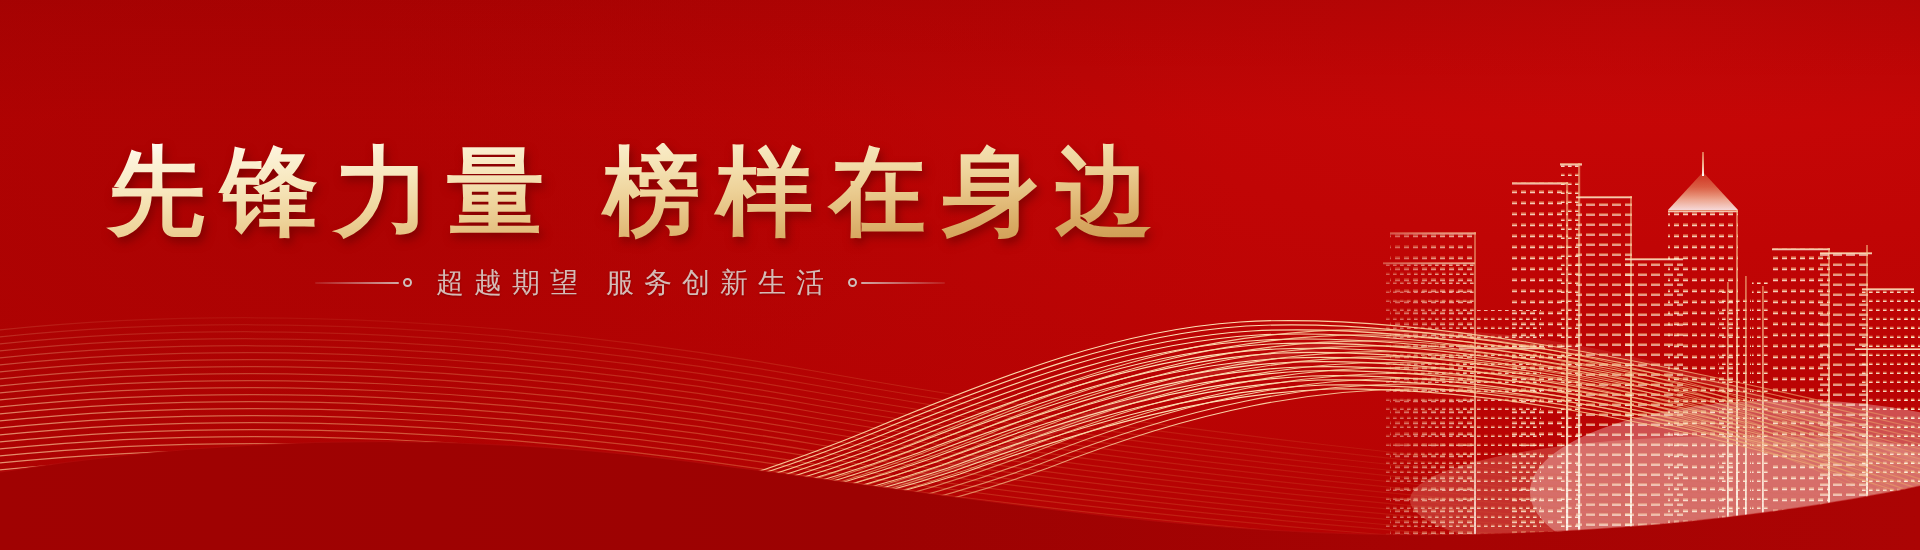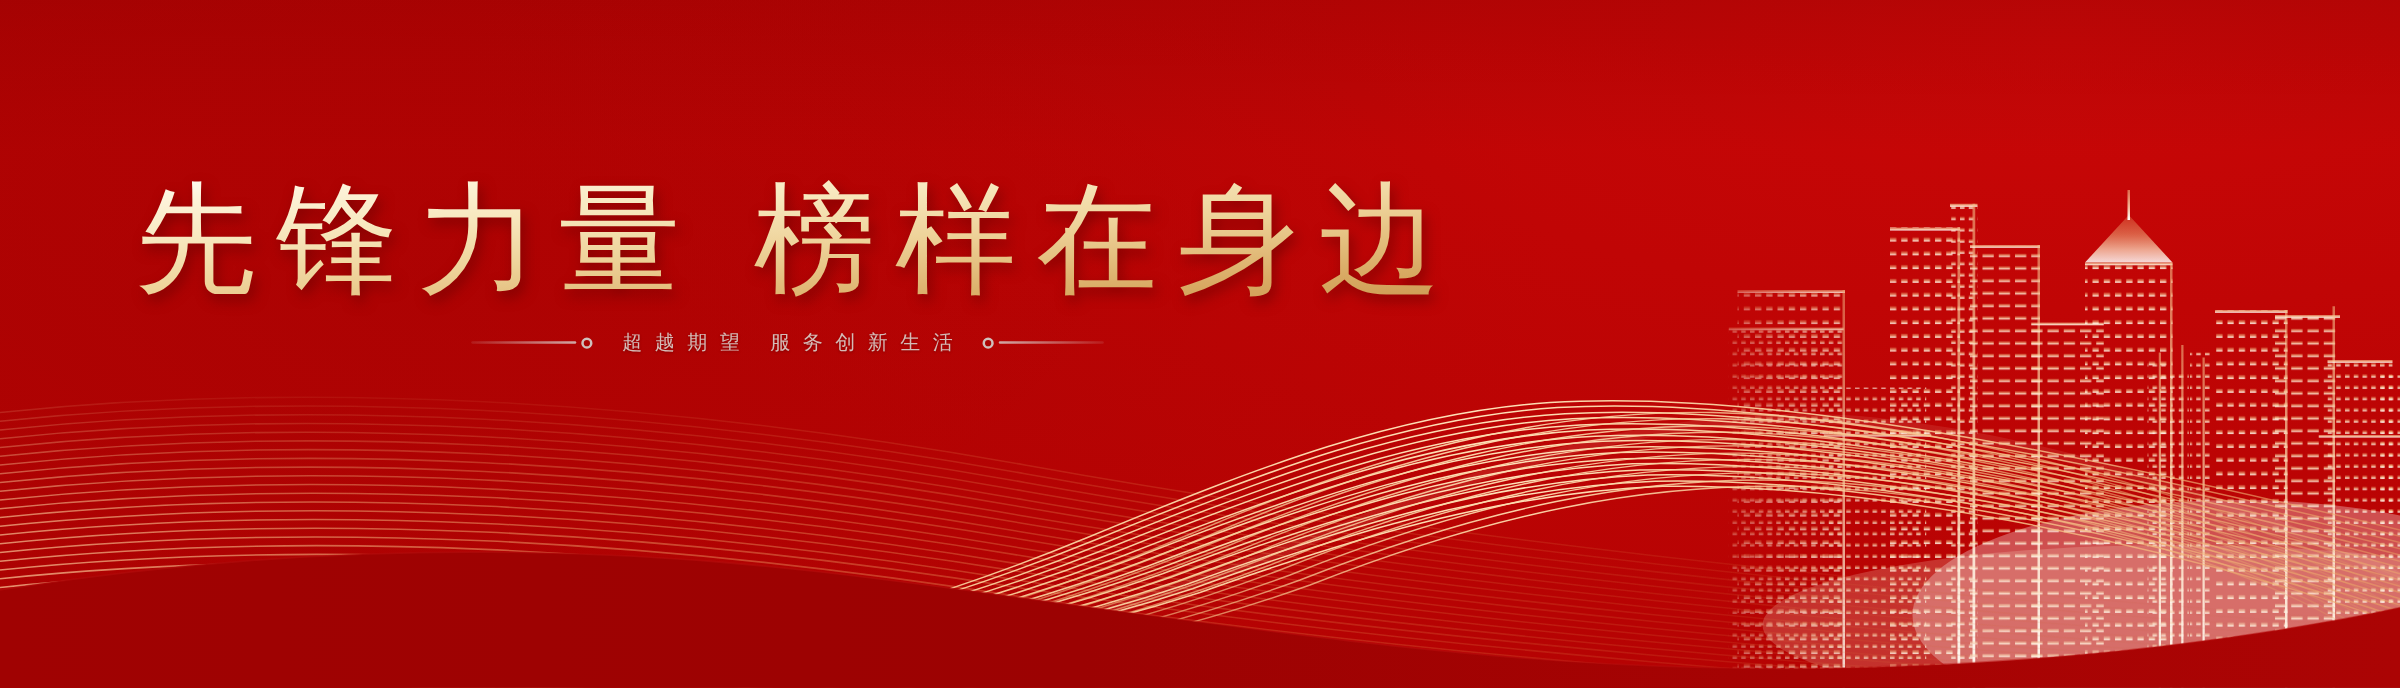--- a/index.html
+++ b/index.html
@@ -31,42 +31,42 @@
     position:absolute;
     left:0; top:143px;
     width:1260px;
     text-align:center;
     z-index:40;
   }
   .headline{
     margin:0;
     font-size:97px;
     line-height:1.02;
-    font-weight:400;
+    font-weight:700;
     letter-spacing:16px;
     text-indent:16px;
     white-space:nowrap;
     background:linear-gradient(176deg,
         #ffffff 0%, #fdf3da 14%, #f7e7bd 32%,
         #eed39a 52%, #e3bd7c 68%, #d8a962 82%, #c9964e 100%);
     -webkit-background-clip:text;
     background-clip:text;
     color:transparent;
     -webkit-text-fill-color:transparent;
     filter:drop-shadow(3px 5px 5px rgba(90,0,0,.55));
   }
   .subline{
     margin:22px 0 0 0;
     display:flex;
     align-items:center;
     justify-content:center;
     gap:14px;
   }
   .sub-text{
-    font-size:16px;
+    font-size:28px;
     letter-spacing:10px;
     text-indent:10px;
     white-space:nowrap;
     color:#d8c9c4;
     opacity:.93;
     text-shadow:0 1px 2px rgba(80,0,0,.5);
   }
   .deco{display:flex;align-items:center;}
   .deco .bar{
     width:84px;height:2px;

